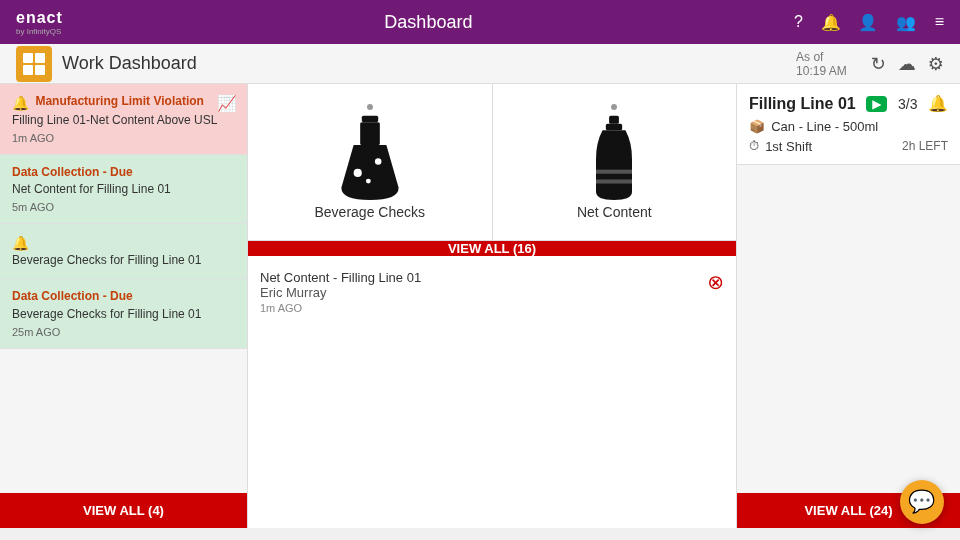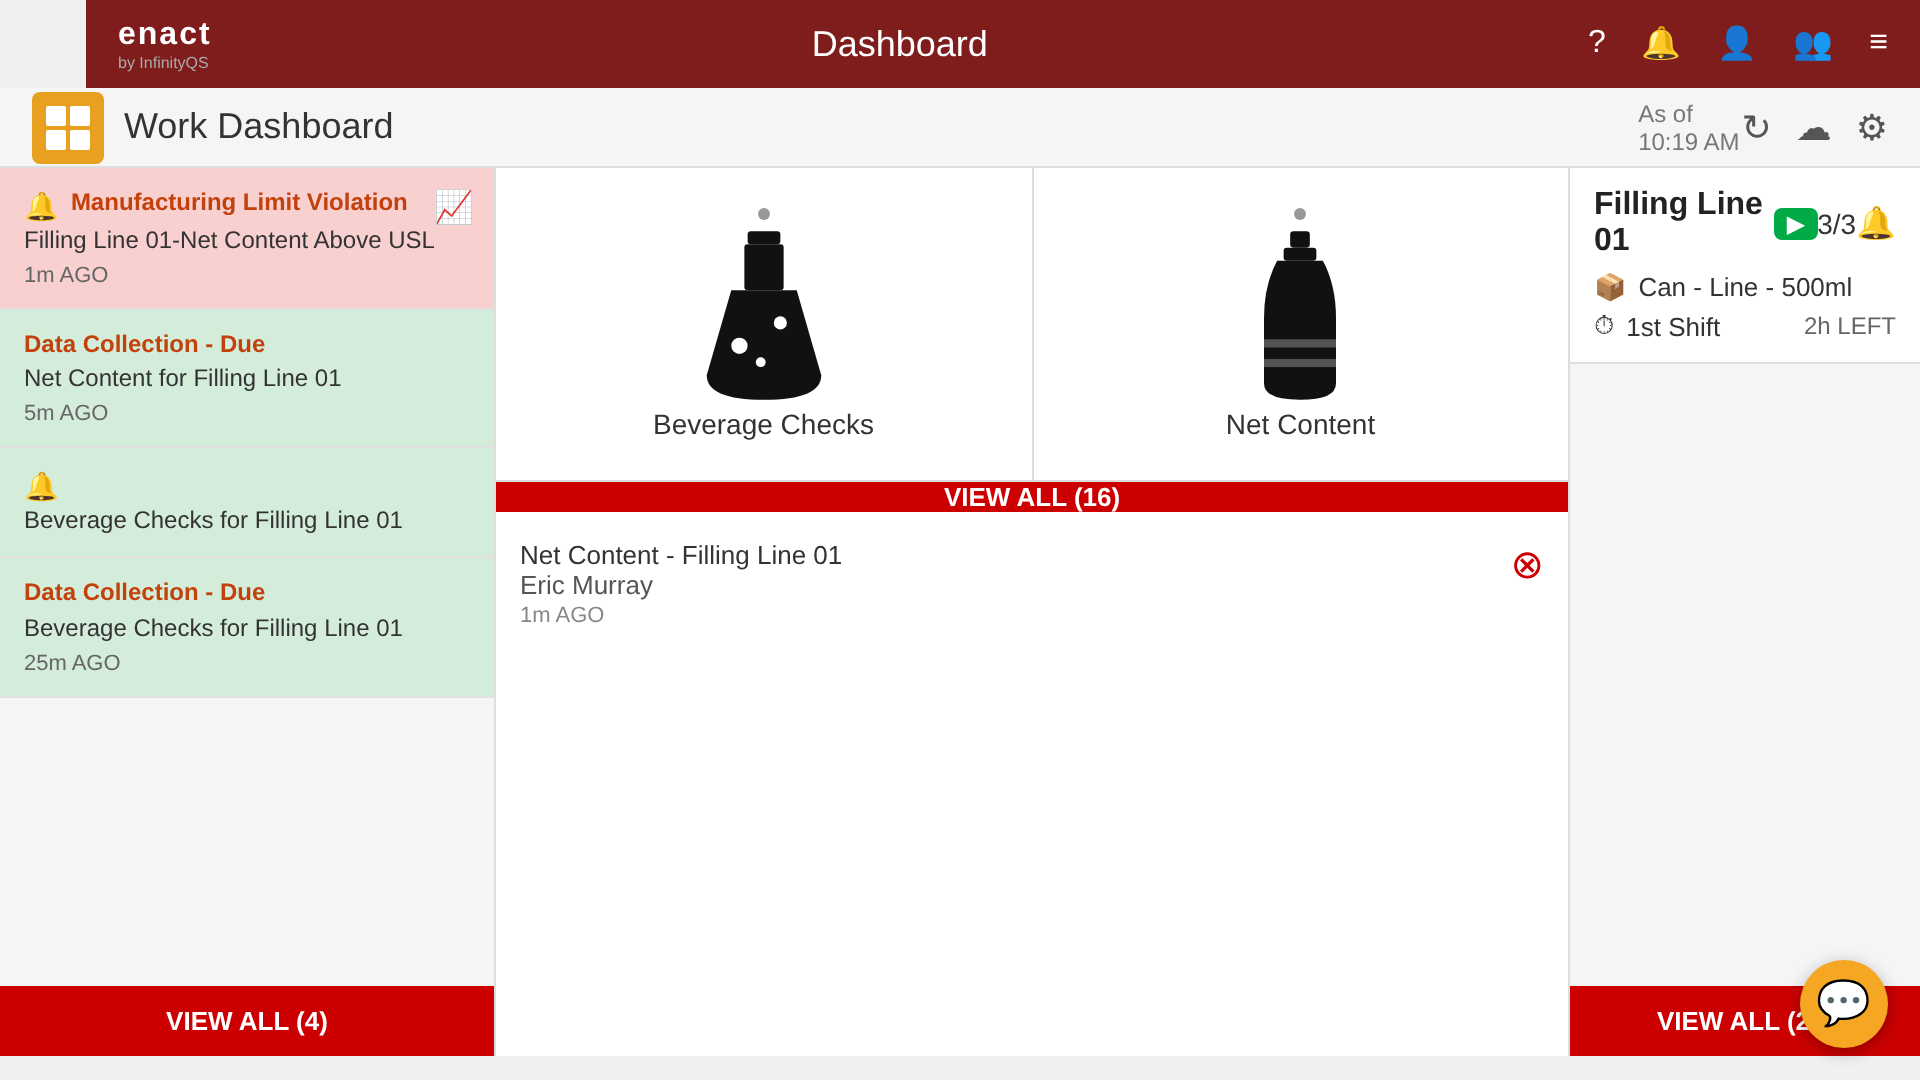--- a/index.html
+++ b/index.html
@@ -1,27 +1,26 @@
 <!DOCTYPE html>
 <html><head>
   <meta charset="utf-8">
   <style>
     * { box-sizing: border-box; margin: 0; padding: 0; }
     body { font-family: 'Arial', sans-serif; background: #f0f0f0; width: 960px; height: 540px; overflow: hidden; font-size: 13px; }
 
     
     .top-nav {
-      background: #7f1d1d;
+      background: #701a75;
       height: 44px;
       display: flex;
       align-items: center;
       justify-content: space-between;
       padding: 0 16px;
       color: white;
-      margin-left: 43px;
     }
     .nav-logo { display: flex; flex-direction: column; }
     .nav-logo .logo-main { font-size: 16px; font-weight: bold; color: white; letter-spacing: 1px; }
     .nav-logo .logo-sub { font-size: 8px; color: #aaa; }
     .nav-title { font-size: 18px; color: white; font-weight: 400; }
     .nav-icons { display: flex; align-items: center; gap: 18px; }
     .nav-icon { color: white; font-size: 16px; cursor: pointer; }
 
     
     .sub-header {
@@ -30,21 +29,21 @@
       display: flex;
       align-items: center;
       justify-content: space-between;
       padding: 0 16px;
       border-bottom: 1px solid #ddd;
     }
     .sub-header-left { display: flex; align-items: center; gap: 10px; }
     .sub-header-icon { width: 36px; height: 36px; background: #e8a020; border-radius: 4px; display: flex; align-items: center; justify-content: center; }
     .sub-header-icon svg { width: 28px; height: 28px; }
     .sub-header-title { font-size: 18px; font-weight: 500; color: #333; }
-    .sub-header-right { display: flex; align-items: center; gap: 1px; color: #777; font-size: 12px; }
+    .sub-header-right { display: flex; align-items: center; gap: 24px; color: #777; font-size: 12px; }
     .sub-header-actions { display: flex; gap: 12px; }
     .sub-header-action-btn { color: #555; font-size: 18px; cursor: pointer; }
 
     
     .main-content {
       display: flex;
       height: calc(540px - 44px - 52px);
       overflow: hidden;
     }
 
@@ -120,21 +119,21 @@
     .center-records { padding: 14px 12px; flex: 1; }
     .record-item { margin-bottom: 4px; }
     .record-title { font-size: 13px; font-weight: 500; color: #333; }
     .record-subtitle { font-size: 13px; color: #555; }
     .record-time { font-size: 11px; color: #888; margin-top: 2px; }
     .record-row { display: flex; justify-content: space-between; align-items: flex-start; }
     .record-dismiss { color: #cc0000; font-size: 20px; cursor: pointer; }
 
     
     .right-panel {
-      width: 176px;
+      width: 224px;
       background: #f5f5f5;
       border-left: 1px solid #ddd;
       display: flex;
       flex-direction: column;
       overflow: hidden;
     }
     .right-panel-header {
       background: white;
       padding: 10px 12px;
       border-bottom: 1px solid #ddd;

